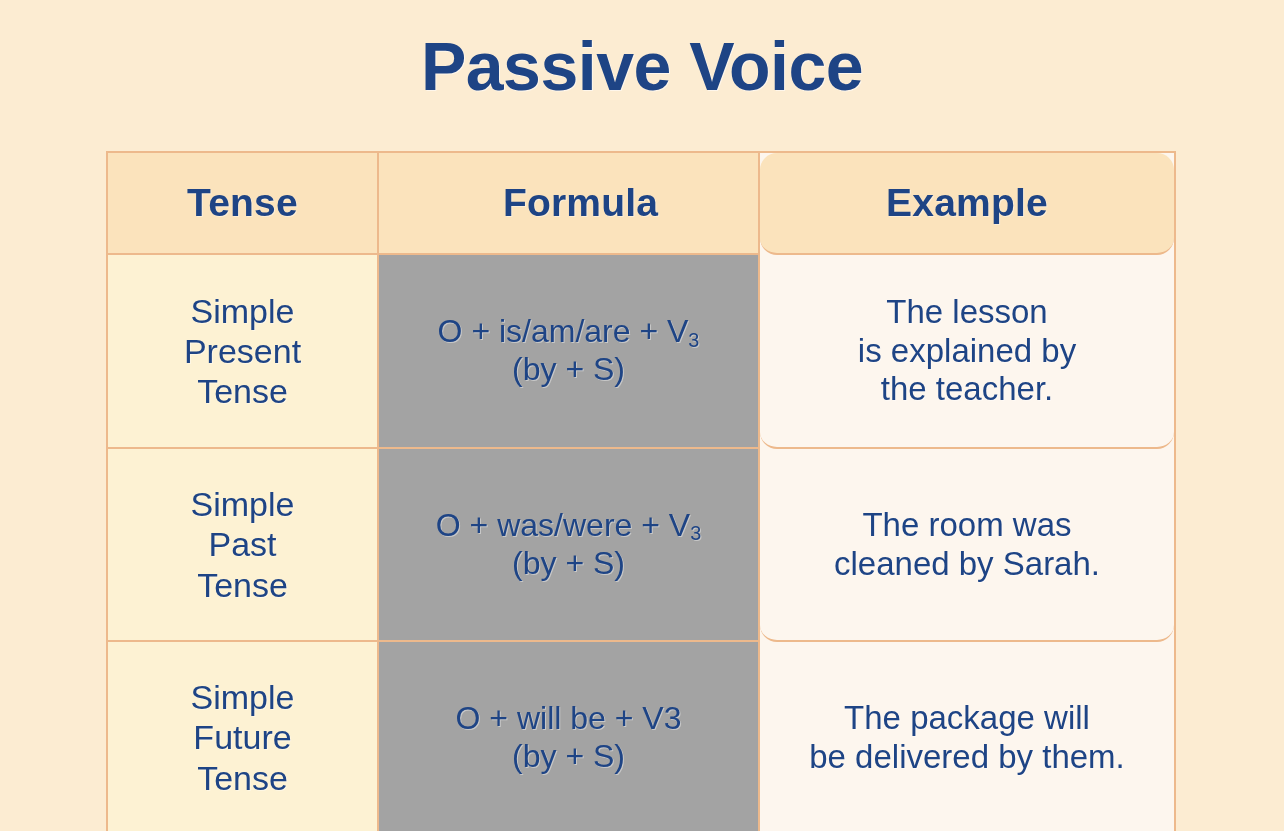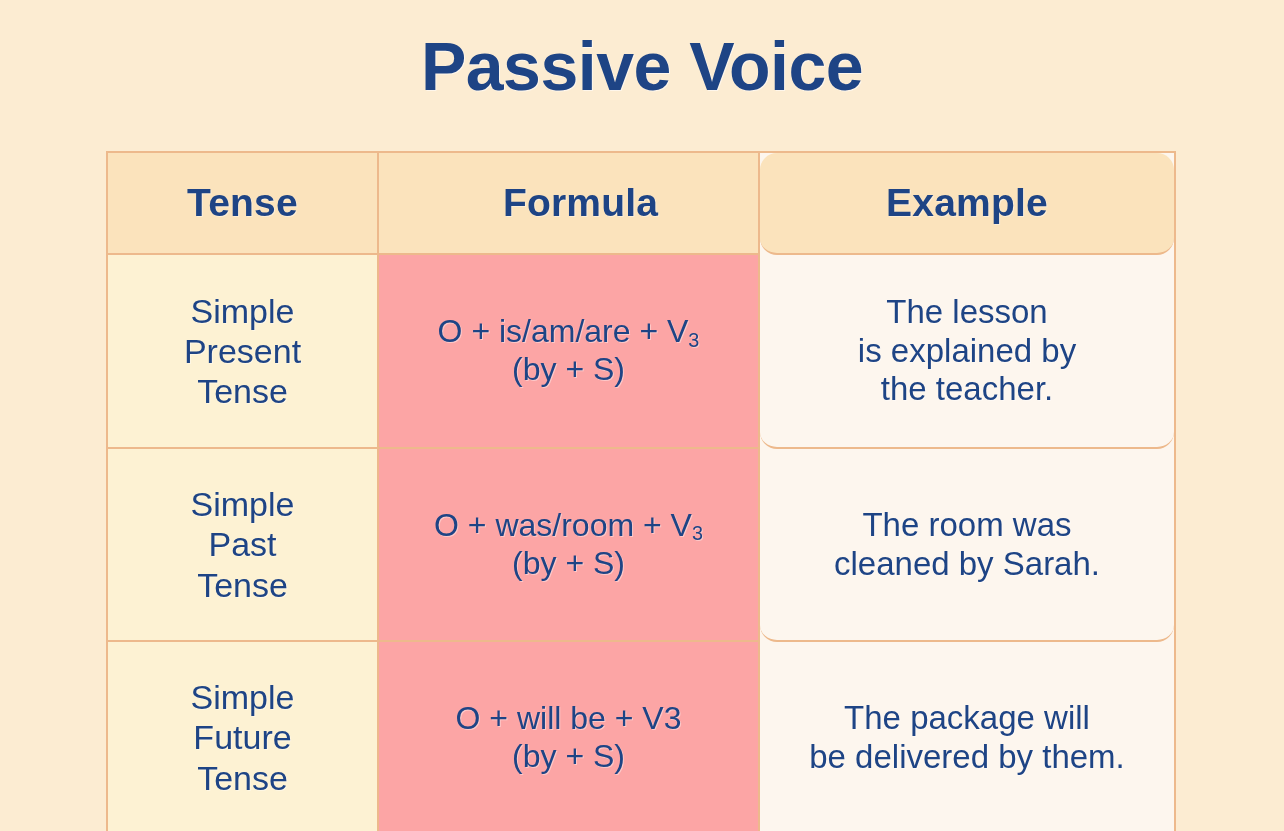--- a/index.html
+++ b/index.html
@@ -87,21 +87,21 @@
   }
 
   
   .body-row .col-tense {
     background: #fdf2d3;
     font-size: 34px;
     font-weight: 500;
     padding: 16px 8px;
   }
   .body-row .col-formula {
-    background: #fca5a5;
+    background: #a3a3a3;
     font-size: 32px;
     font-weight: 500;
     padding: 10px 8px;
   }
   .body-row .col-example {
     background: #fdf6ee;
     font-size: 33px;
     font-weight: 400;
     padding: 26px 10px;
   }
@@ -160,21 +160,21 @@
       </div>
     </div>
 
     <div class="row body-row body-row-2">
       <div class="cell col-tense">
         <span class="cell-text">Simple
 Past
 Tense</span>
       </div>
       <div class="cell col-formula">
-        <span class="cell-text formula-text"><span>O + was/room + V</span><sub>3</sub><span></span><br><span>(by + S)</span></span>
+        <span class="cell-text formula-text"><span>O + was/were + V</span><sub>3</sub><span></span><br><span>(by + S)</span></span>
       </div>
       <div class="cell col-example">
         <span class="cell-text">The room was
 cleaned by Sarah.</span>
       </div>
     </div>
 
     <div class="row body-row body-row-3">
       <div class="cell col-tense">
         <span class="cell-text">Simple

